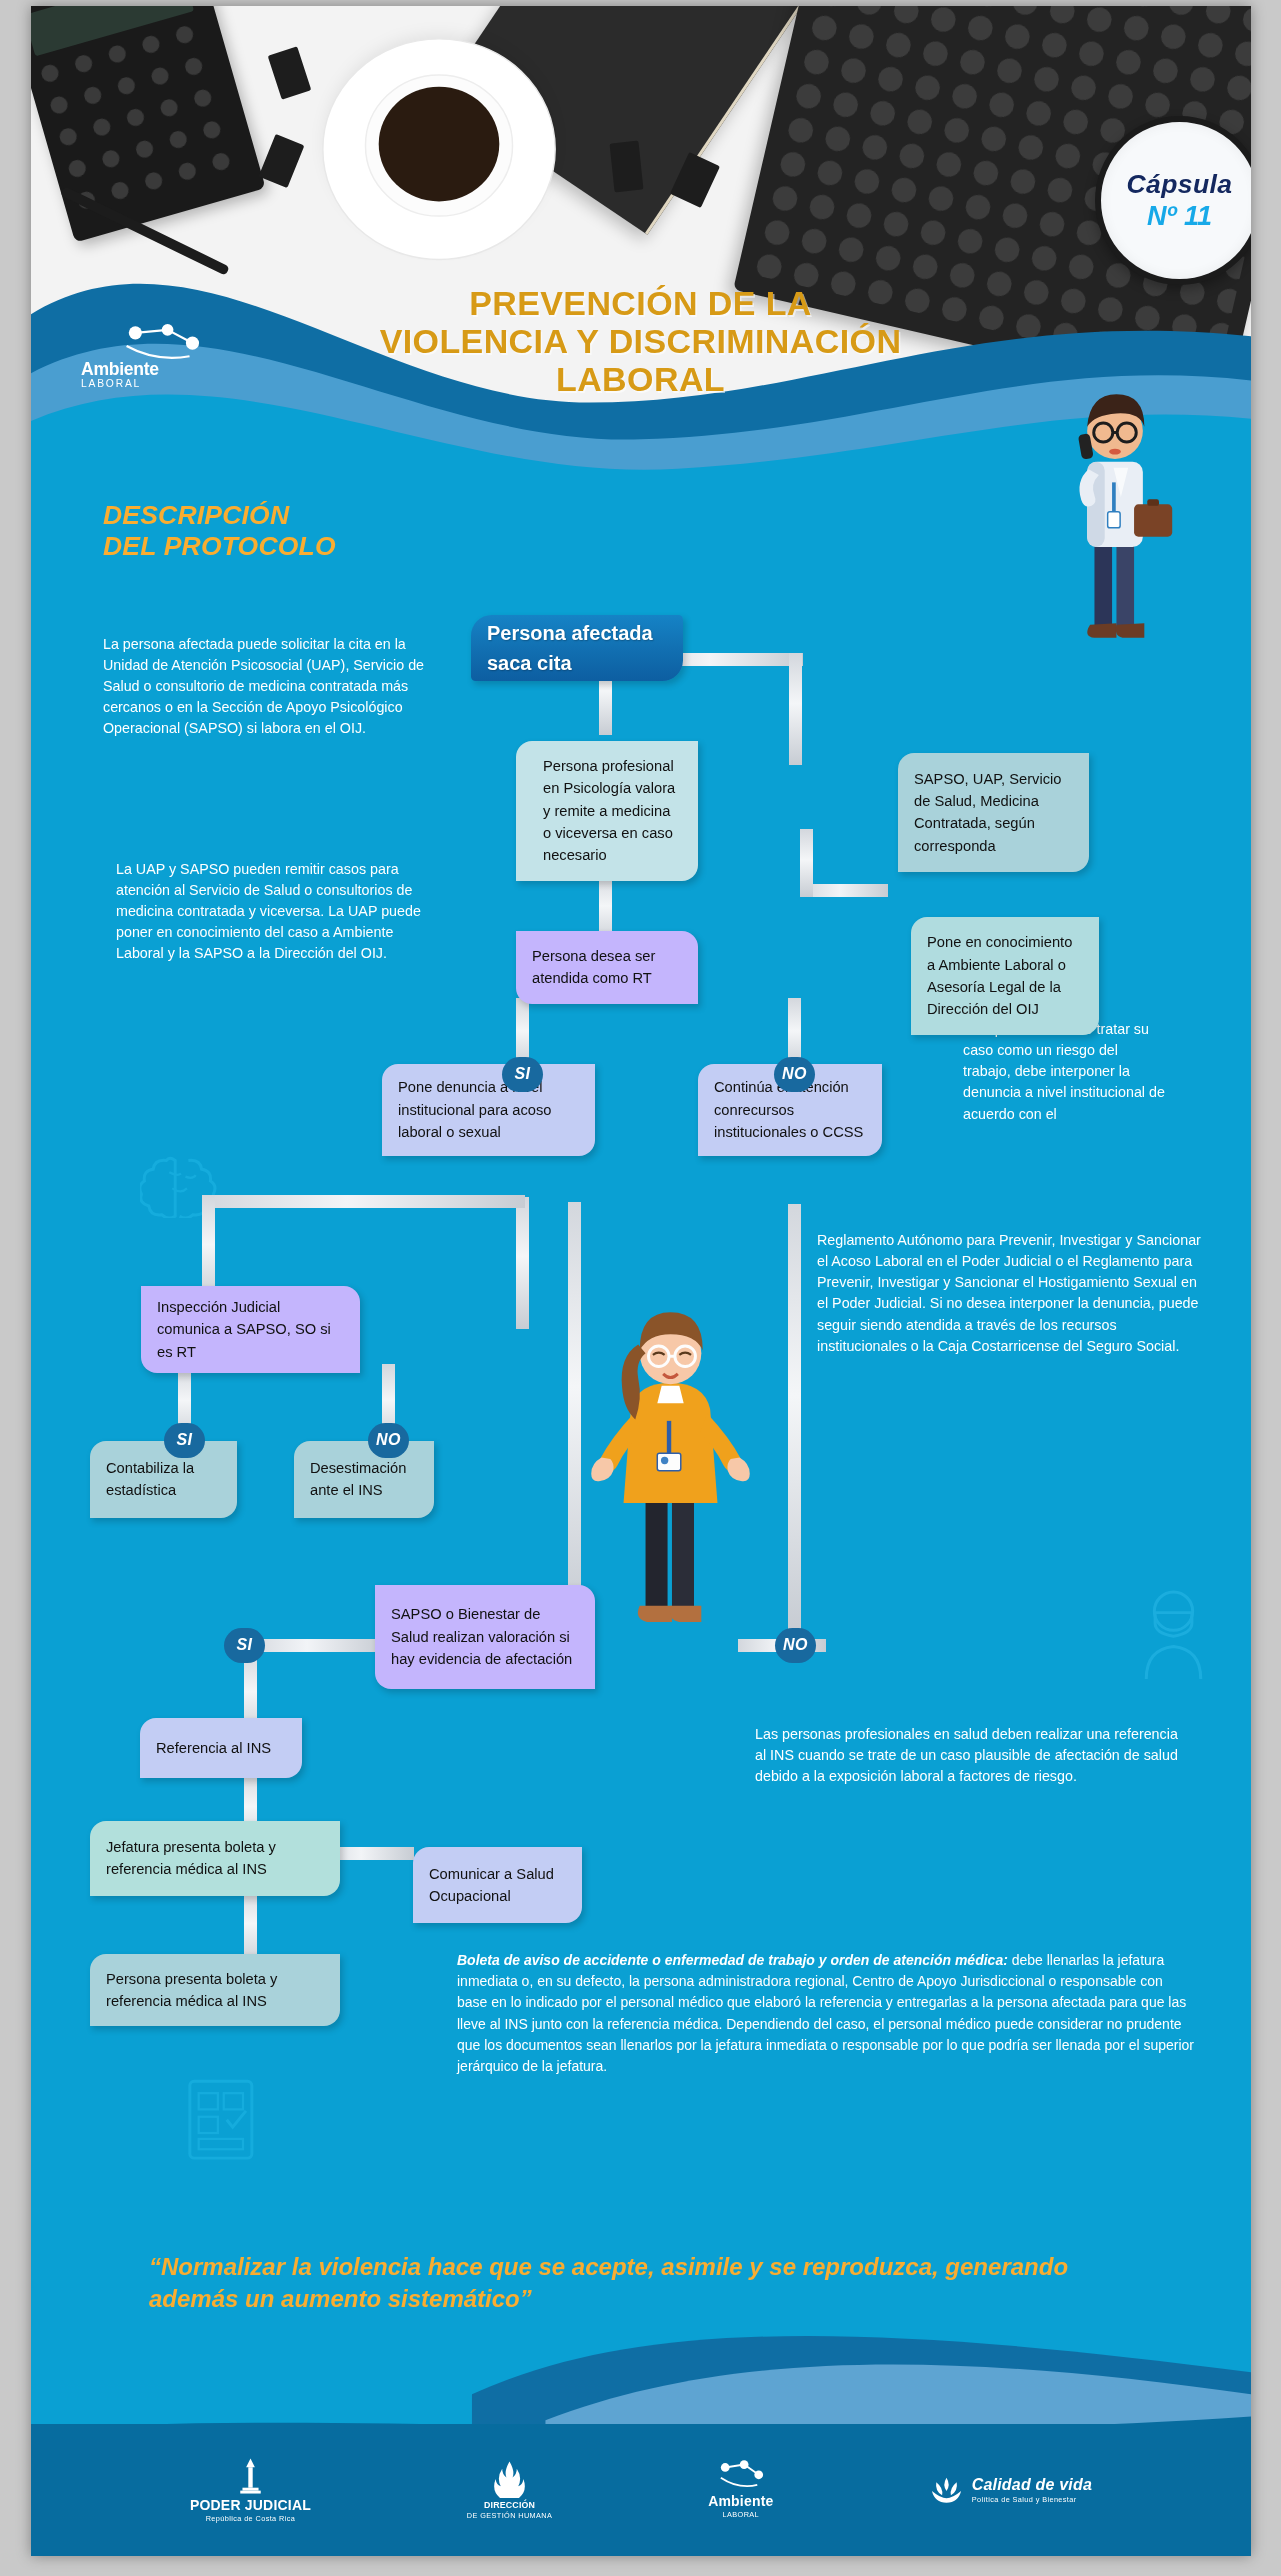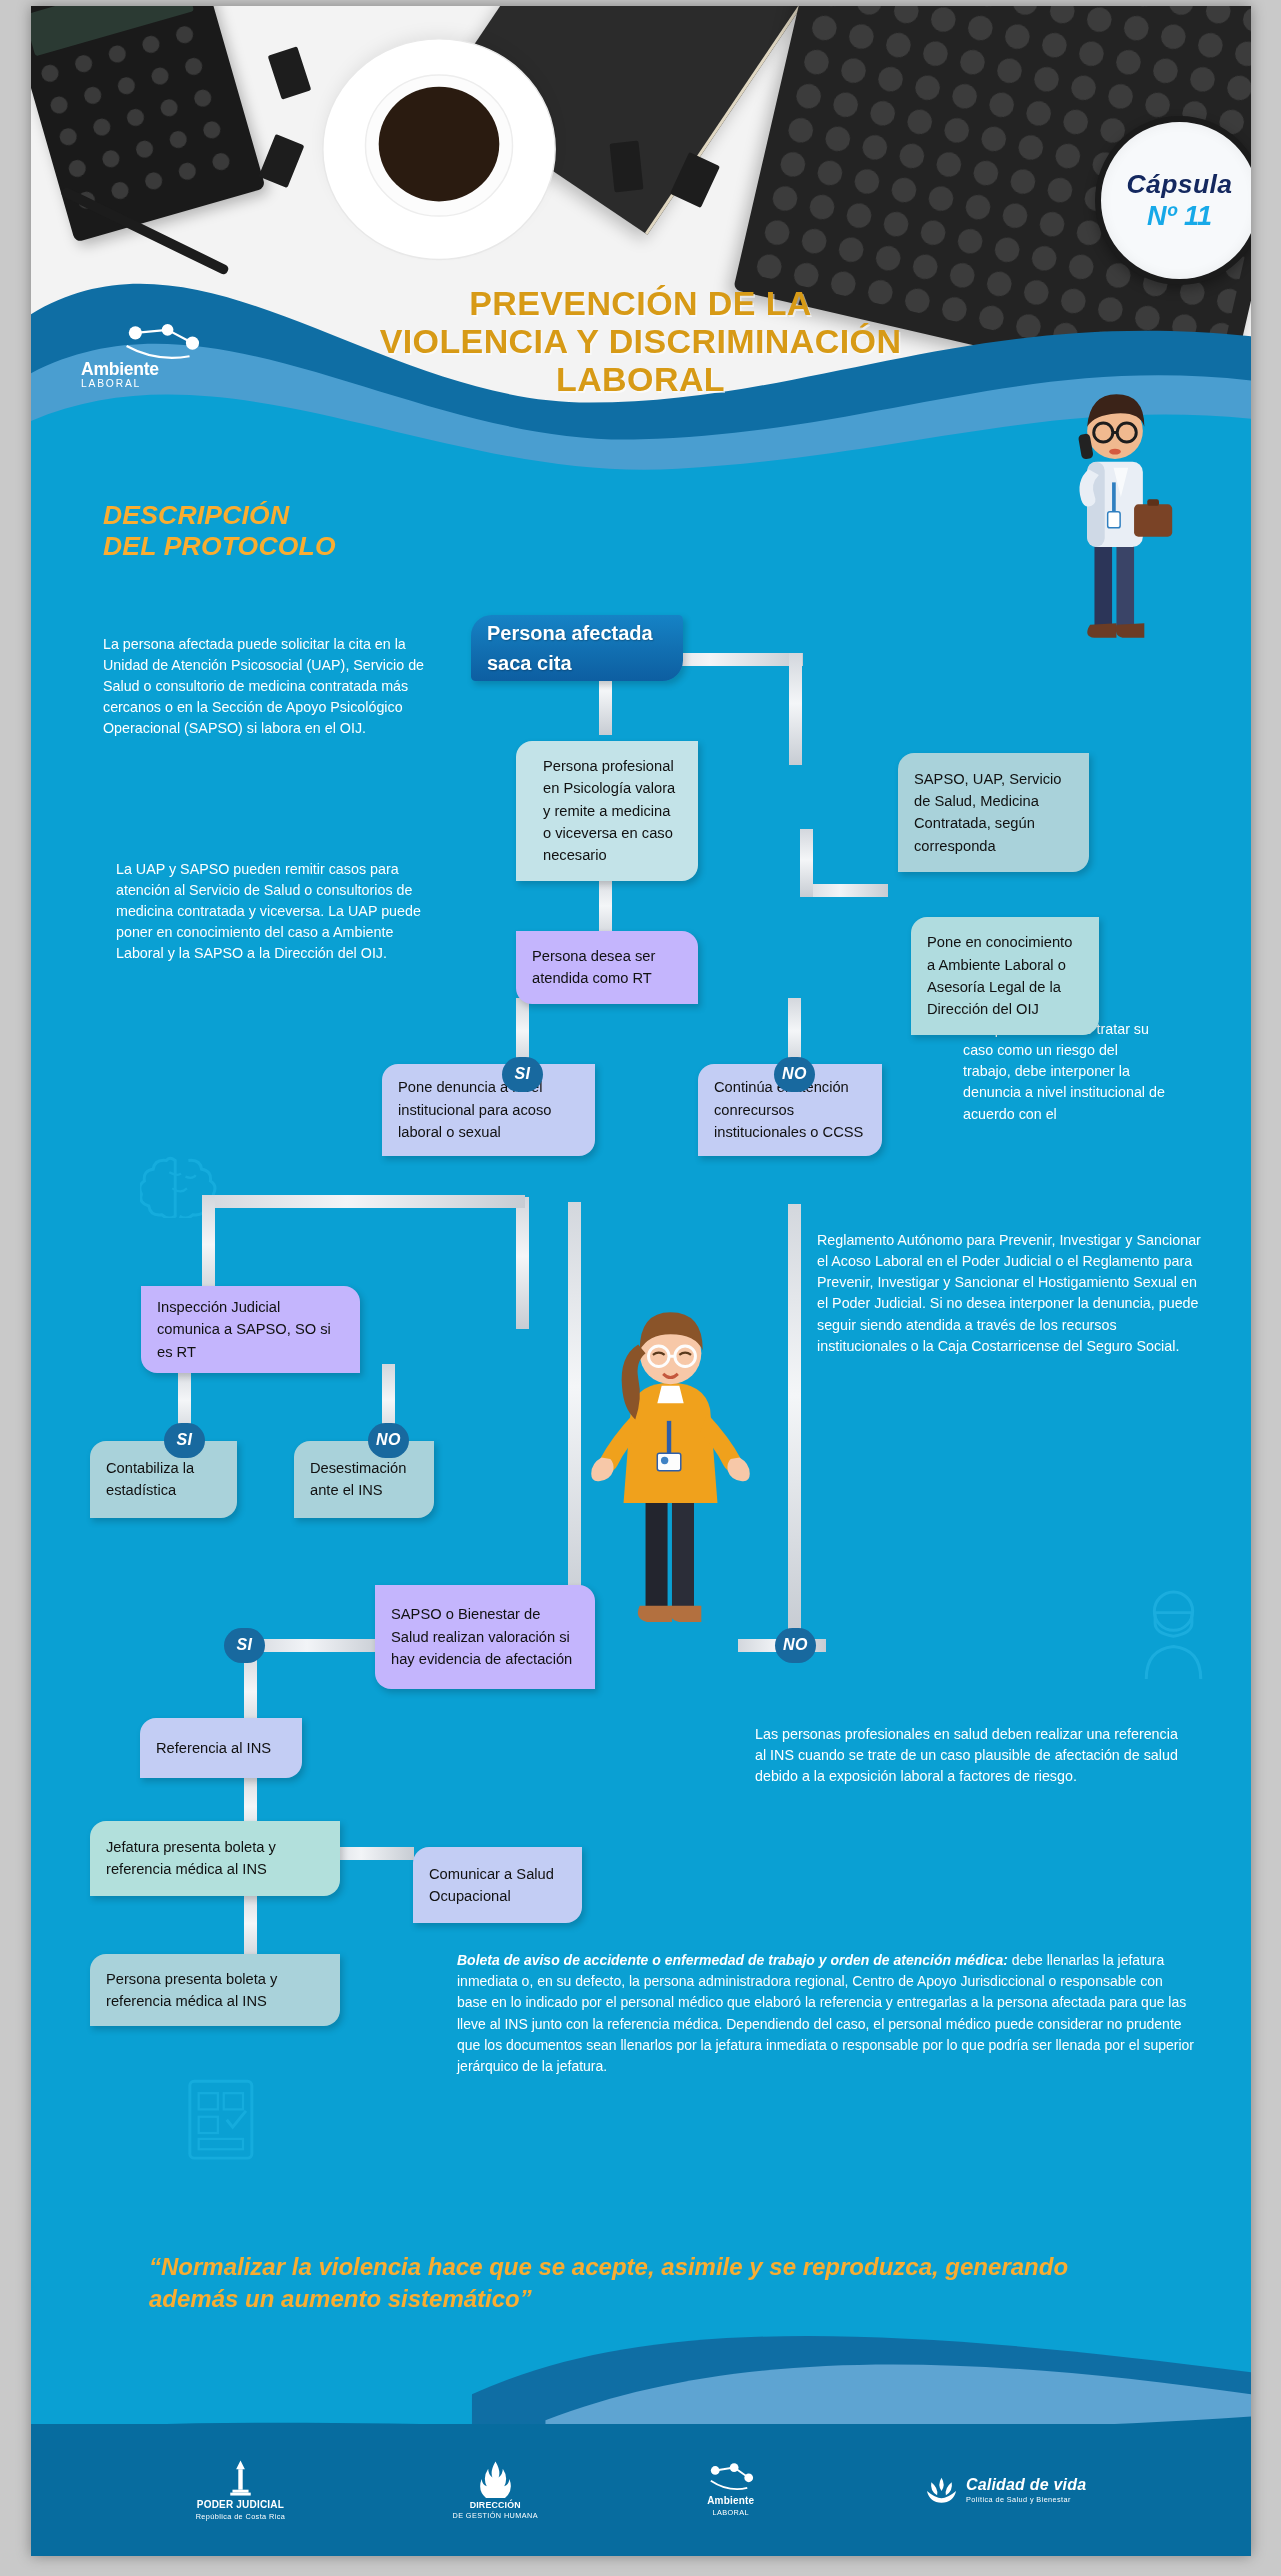--- a/index.html
+++ b/index.html
@@ -168,21 +168,21 @@
   }
 
   
   .bot-wave { position:absolute; left:0; top:2300px; width:1220px; height:162px; overflow:hidden; }
   .footer {
     position:absolute; left:0; top:2418px; width:1220px; height:132px;
     background:#076c9f; display:flex; align-items:center; justify-content:space-around;
     padding: 0 81px;
   }
   .flogo { color:#fff; text-align:center; }
-  .flogo .l1 { font-size:10px; font-weight:bold; letter-spacing:0.2px; }
+  .flogo .l1 { font-size:14px; font-weight:bold; letter-spacing:0.2px; }
   .flogo .l2 { font-size:7.3px; letter-spacing:0.4px; margin-top:1.5px; }
 
   
   .ic-outline { position:absolute; opacity:.55; z-index:2; }
 </style>
 </head>
 <body>
 
 <div id="poster">
 

